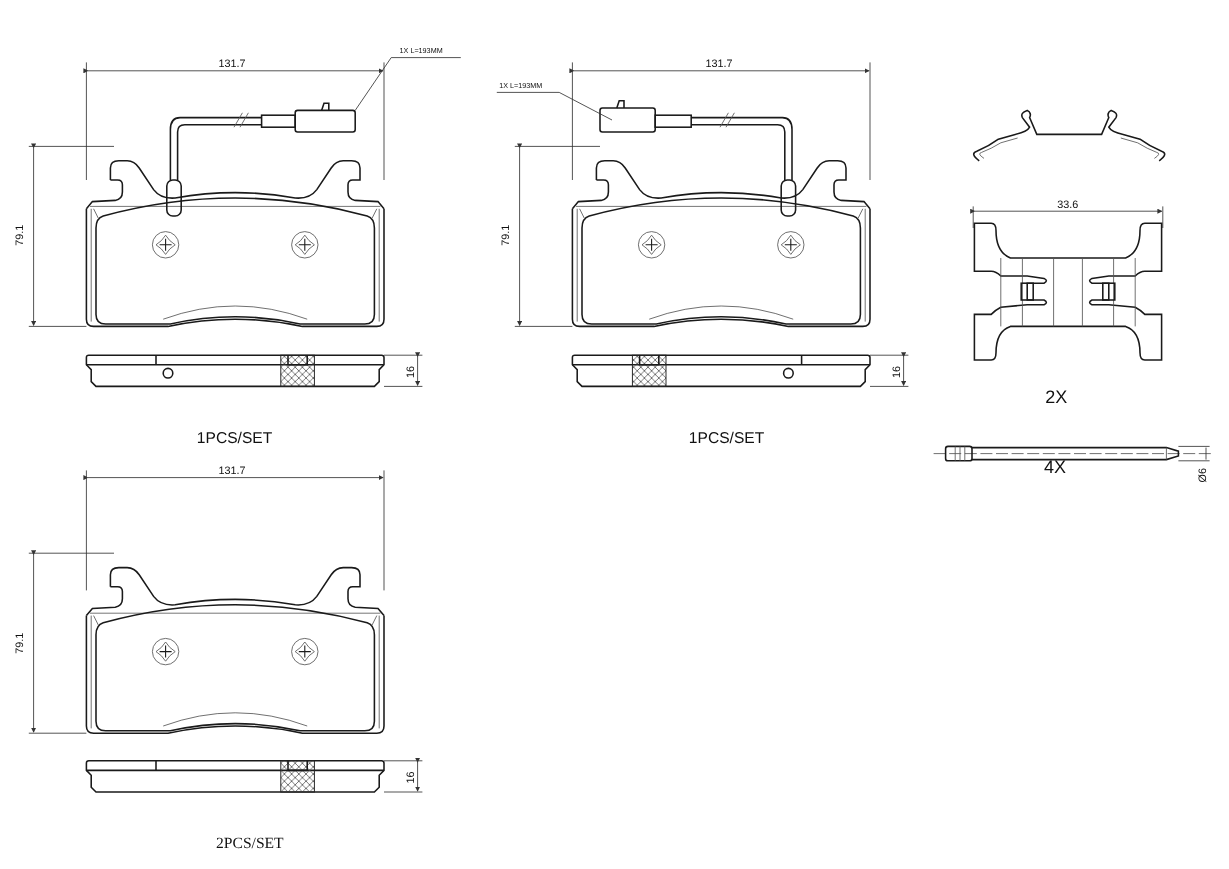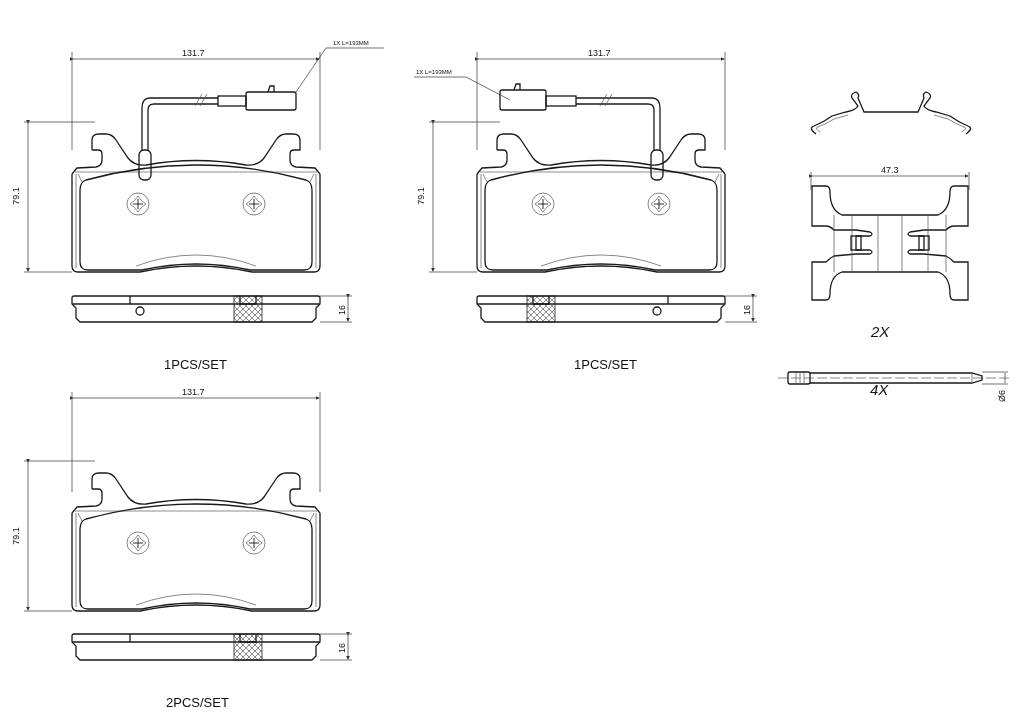--- a/index.html
+++ b/index.html
@@ -4,21 +4,21 @@
 <style>
   html, body { margin: 0; padding: 0; background: #ffffff; }
   body { width: 1024px; height: 724px; position: relative; overflow: hidden; font-family: "Liberation Sans", sans-serif; }
   svg { position: absolute; left: 0; top: 0; }
   .ln { stroke: #1a1a1a; stroke-width: 1.3; fill: none; }
   .thin { stroke: #555; stroke-width: 0.7; fill: none; }
   .dim { stroke: #333; stroke-width: 0.7; fill: none; }
   .lbl { position: absolute; font-family: "Liberation Sans", sans-serif; color: #111; white-space: nowrap; }
   .dimtxt { font-size: 9px; }
   .qty { font-size: 13px; margin-top: 26px; }
-  .qtybig { font-size: 15px; font-style: italic; }
+  .qtybig { font-size: 15px; }
   .small { font-size: 6px; }
   .vert { transform: rotate(-90deg); transform-origin: center center; }
 </style>
 </head>
 <body>
 
 <svg width="1024" height="724" viewBox="0 0 1024 724">
   <defs>
     <pattern id="hatch" width="6" height="6" patternUnits="userSpaceOnUse">
       <path d="M0,0 L6,6 M6,0 L0,6" stroke="#444" stroke-width="0.6"></path>
@@ -179,19 +179,19 @@
 
 <span class="lbl dimtxt" style="left:588px;top:48px;">131.7</span>
 <span class="lbl small" style="left:416px;top:69px;">1X L=193MM</span>
 <span class="lbl dimtxt vert" style="left:412px;top:191px;">79.1</span>
 <span class="lbl dimtxt vert" style="left:742px;top:305px;">16</span>
 <span class="lbl qty" style="left:574px;top:331px;">1PCS/SET</span>
 
 <span class="lbl dimtxt" style="left:182px;top:387px;">131.7</span>
 <span class="lbl dimtxt vert" style="left:7px;top:531px;">79.1</span>
 <span class="lbl dimtxt vert" style="left:337px;top:643px;">16</span>
-<span class="lbl qty" style="left:166px;top:669px;">2PCS/SET</span>
+<span class="lbl qty" style="left:180px;top:669px;font-family:Liberation Serif, serif;">2PCS/SET</span>
 
-<span class="lbl dimtxt" style="left:881px;top:165px;">47.3</span>
+<span class="lbl dimtxt" style="left:881px;top:165px;">33.6</span>
 <span class="lbl qtybig" style="left:871px;top:323px;">2X</span>
 
 <span class="lbl dimtxt vert" style="left:996px;top:391px;">Ø6</span>
 <span class="lbl qtybig" style="left:870px;top:381px;">4X</span>
 
 </body></html>

